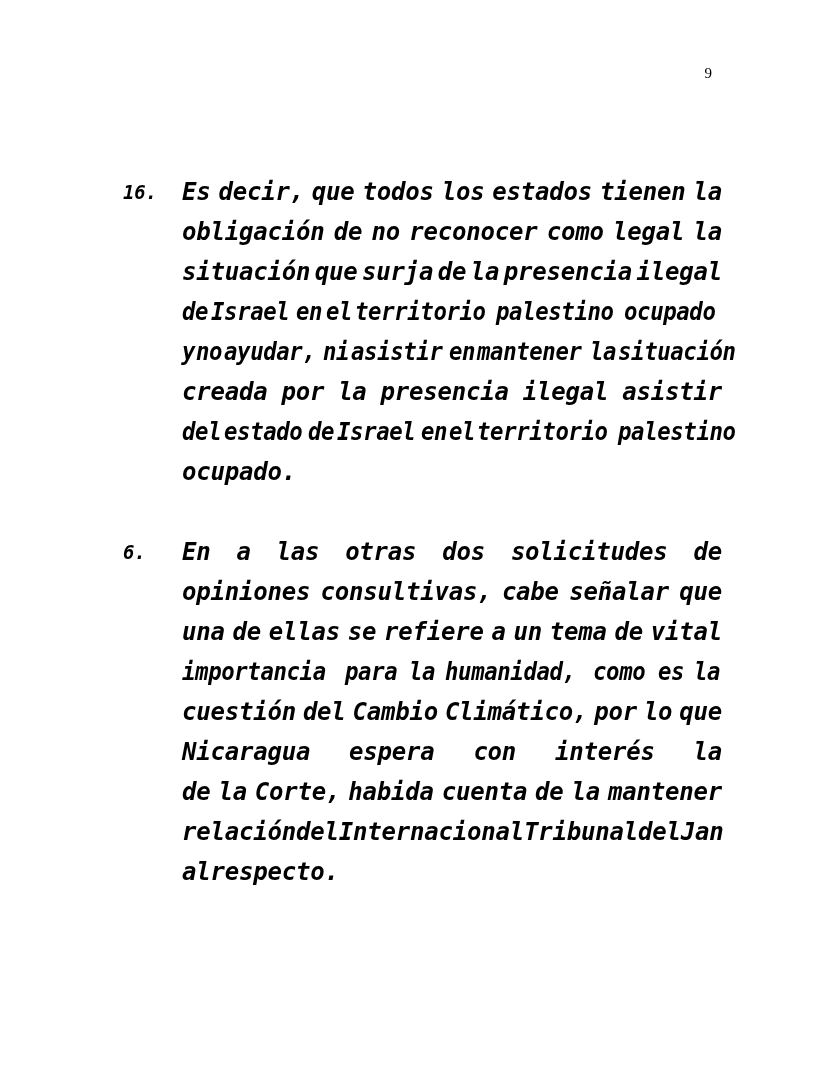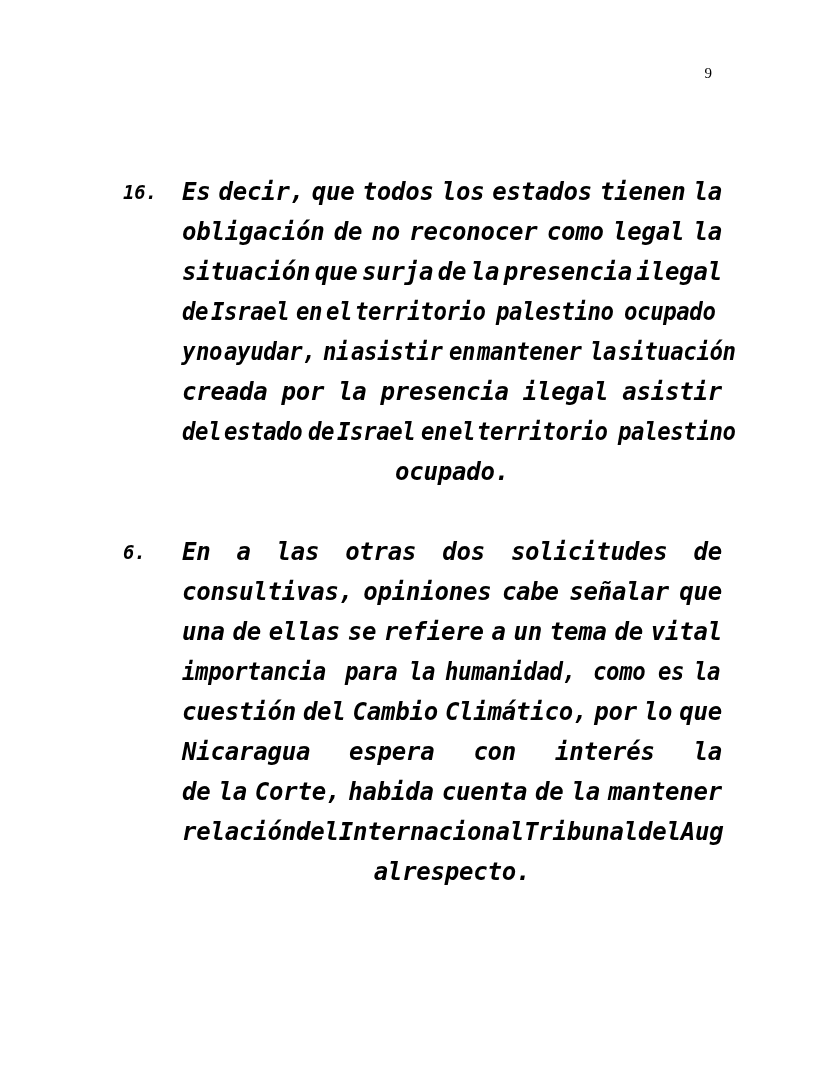--- a/index.html
+++ b/index.html
@@ -74,21 +74,21 @@
     line-height: 40px;
     font-size: 24px;
     font-weight: 700;
     color: #000000;
     white-space: pre;
     letter-spacing: -0.2px;
   }
 
   
   .line.flush {
-    justify-content: center;
+    justify-content: flex-start;
   }
 
   
   .line.condensed {
     transform-origin: left center;
     letter-spacing: -0.4px;
   }
   .line.condensed .word { transform: scaleX(0.93); transform-origin: left center; }
 
   .word {
@@ -114,25 +114,25 @@
           <div class="line condensed"><span class="word">y</span><span class="word">no</span><span class="word">ayudar,</span><span class="word">ni</span><span class="word">asistir</span><span class="word">en</span><span class="word">mantener</span><span class="word">la</span><span class="word">situación</span></div>
           <div class="line"><span class="word">creada</span><span class="word">por</span><span class="word">la</span><span class="word">presencia</span><span class="word">ilegal</span><span class="word">asistir</span></div>
           <div class="line condensed"><span class="word">del</span><span class="word">estado</span><span class="word">de</span><span class="word">Israel</span><span class="word">en</span><span class="word">el</span><span class="word">territorio</span><span class="word">palestino</span></div>
           <div class="line flush"><span class="word">ocupado.</span></div>
         </div>
       </div>
       <div class="para">
         <div class="para-marker">6.</div>
         <div class="para-lines">
           <div class="line"><span class="word">En</span><span class="word">a</span><span class="word">las</span><span class="word">otras</span><span class="word">dos</span><span class="word">solicitudes</span><span class="word">de</span></div>
-          <div class="line"><span class="word">consultivas,</span><span class="word">opiniones</span><span class="word">cabe</span><span class="word">señalar</span><span class="word">que</span></div>
+          <div class="line"><span class="word">opiniones</span><span class="word">consultivas,</span><span class="word">cabe</span><span class="word">señalar</span><span class="word">que</span></div>
           <div class="line"><span class="word">una</span><span class="word">de</span><span class="word">ellas</span><span class="word">se</span><span class="word">refiere</span><span class="word">a</span><span class="word">un</span><span class="word">tema</span><span class="word">de</span><span class="word">vital</span></div>
           <div class="line condensed"><span class="word">importancia</span><span class="word">para</span><span class="word">la</span><span class="word">humanidad,</span><span class="word">como</span><span class="word">es</span><span class="word">la</span></div>
           <div class="line"><span class="word">cuestión</span><span class="word">del</span><span class="word">Cambio</span><span class="word">Climático,</span><span class="word">por</span><span class="word">lo</span><span class="word">que</span></div>
           <div class="line"><span class="word">Nicaragua</span><span class="word">espera</span><span class="word">con</span><span class="word">interés</span><span class="word">la</span></div>
           <div class="line"><span class="word">de</span><span class="word">la</span><span class="word">Corte,</span><span class="word">habida</span><span class="word">cuenta</span><span class="word">de</span><span class="word">la</span><span class="word">mantener</span></div>
-          <div class="line"><span class="word">relación</span><span class="word">del</span><span class="word">Internacional</span><span class="word">Tribunal</span><span class="word">del</span><span class="word">Aug</span></div>
+          <div class="line"><span class="word">relación</span><span class="word">del</span><span class="word">Internacional</span><span class="word">Tribunal</span><span class="word">del</span><span class="word">Jan</span></div>
           <div class="line flush"><span class="word">al</span> <span class="word">respecto.</span></div>
         </div>
       </div>
     </div>
 
 </div>
 
 </body></html>

